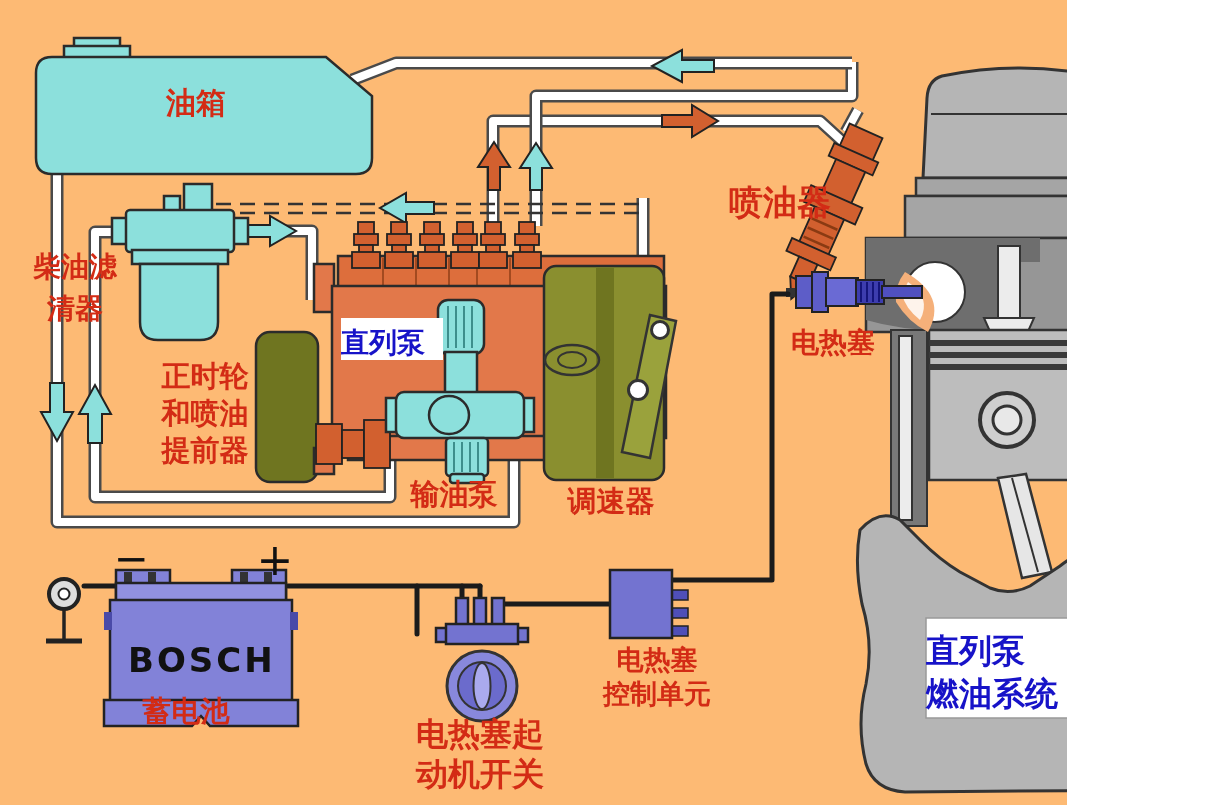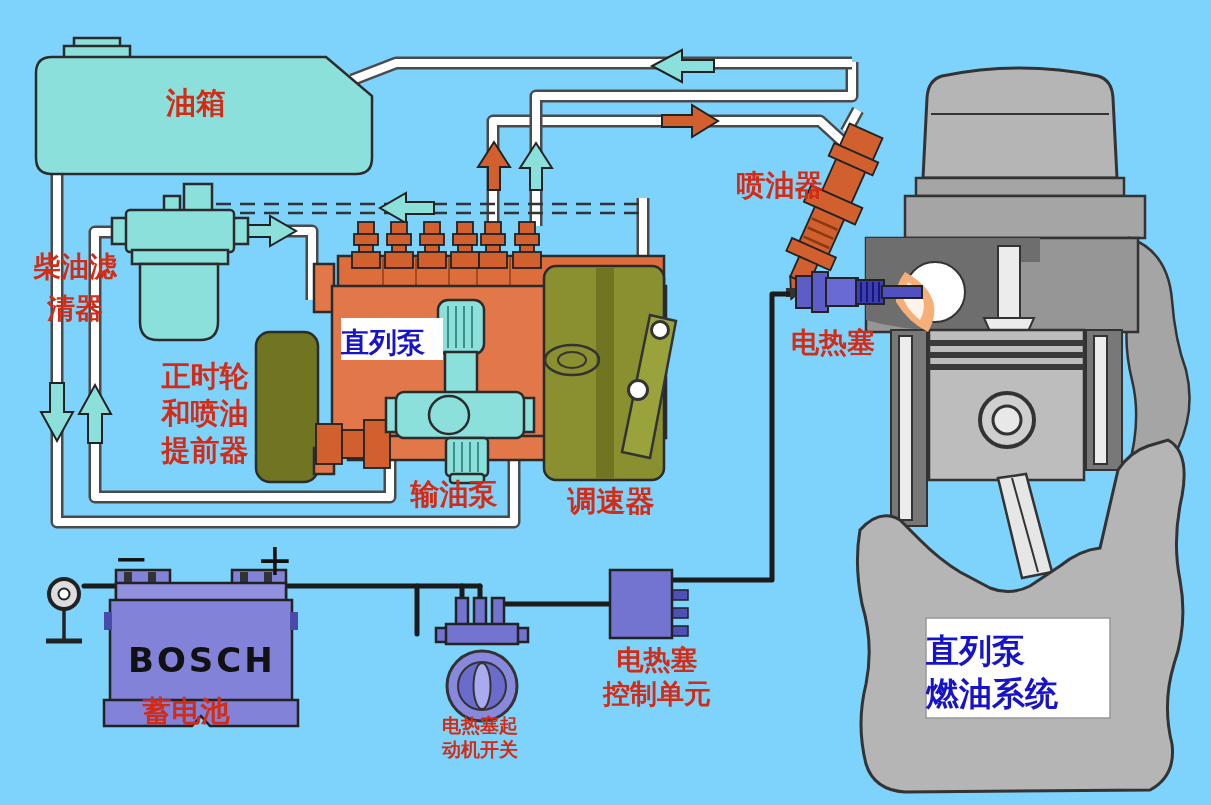--- a/index.html
+++ b/index.html
@@ -1,16 +1,16 @@
 <!DOCTYPE html>
 <html style="--red: #d32b15; --blue: #1713c8; --cyan: #8ce0dc; --orange: #e2784a; --orangeDark: #d2602f; --olive: #8a8f2f; --oliveDark: #6f7520; --purple: #8282d8; --purpleDeep: #5d5dc8; --purpleUi: #7373d0;"><head>
 <meta charset="utf-8">
 <style>
   html,body{margin:0;padding:0;background:#fff;}
-  #stage{position:relative;width:1211px;height:805px;background:#7dd3fc;overflow:hidden;
+  #stage{position:relative;width:1067px;height:805px;background:#fdba74;overflow:hidden;
          font-family:"DejaVu Sans","Liberation Sans",sans-serif;}
   svg{position:absolute;left:0;top:0;}
   .lbl{position:absolute;color:var(--red);font-weight:600;text-align:center;
        white-space:pre-line;line-height:1.28;}
   .lbl-blue{position:absolute;color:var(--blue);font-weight:700;text-align:left;
        white-space:pre-line;line-height:1.3;}
   .lbl-black{position:absolute;color:#111;font-weight:700;text-align:center;}
   
   .f-cyan{fill:var(--cyan);stroke:#2b2b2b;stroke-width:2.5;}
   .f-orange{fill:var(--orange);stroke:#2b2b2b;stroke-width:2.5;}
@@ -320,26 +320,26 @@
 
 <div class="lbl" style="left:150px;top:84px;width:92px;font-size:30px;">油箱</div>
 <div class="lbl" style="left:26px;top:246px;width:98px;font-size:28px;line-height:1.5;">柴油滤
 清器</div>
 <div class="lbl" style="left:150px;top:358px;width:110px;font-size:29px;">正时轮
 和喷油
 提前器</div>
 <div class="lbl-blue" style="left:341px;top:325px;width:102px;font-size:28px;">直列泵</div>
 <div class="lbl" style="left:556px;top:483px;width:110px;font-size:29px;">调速器</div>
 <div class="lbl" style="left:398px;top:476px;width:112px;font-size:29px;">输油泵</div>
-<div class="lbl" style="left:728px;top:167px;width:104px;font-size:29px;">喷油器</div>
+<div class="lbl" style="left:728px;top:181px;width:104px;font-size:34px;">喷油器</div>
 <div class="lbl" style="left:785px;top:325px;width:96px;font-size:28px;">电热塞</div>
 <div class="lbl" style="left:134px;top:693px;width:104px;font-size:29px;">蓄电池</div>
 <div class="lbl-black" style="left:128px;top:640px;width:146px;font-size:34px;letter-spacing:3px;">BOSCH</div>
 <div class="lbl-black" style="left:106px;top:534px;width:50px;font-size:42px;font-weight:400;">−</div>
 <div class="lbl-black" style="left:250px;top:534px;width:50px;font-size:44px;font-weight:400;">+</div>
-<div class="lbl" style="left:408px;top:714px;width:144px;font-size:19px;line-height:1.25;">电热塞起
+<div class="lbl" style="left:408px;top:714px;width:144px;font-size:32px;line-height:1.25;">电热塞起
 动机开关</div>
 <div class="lbl" style="left:590px;top:643px;width:134px;font-size:27px;line-height:1.25;">电热塞
 控制单元</div>
 <div class="lbl-blue" style="left:926px;top:630px;width:184px;font-size:33px;">直列泵
 燃油系统</div>
 
 </div>
 
 </body></html>

